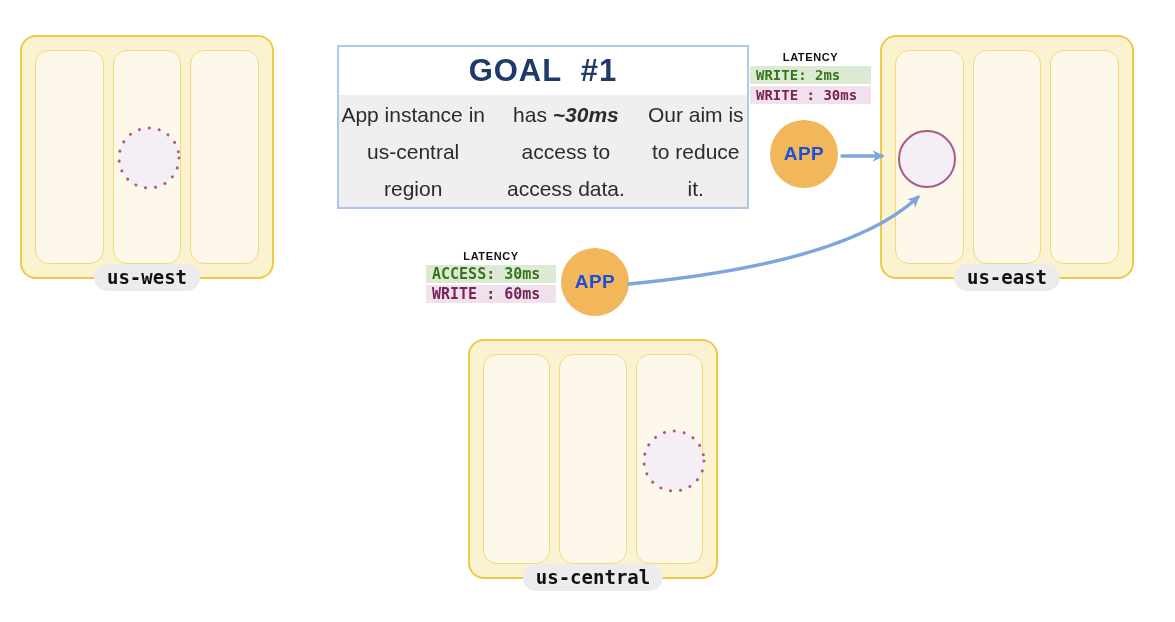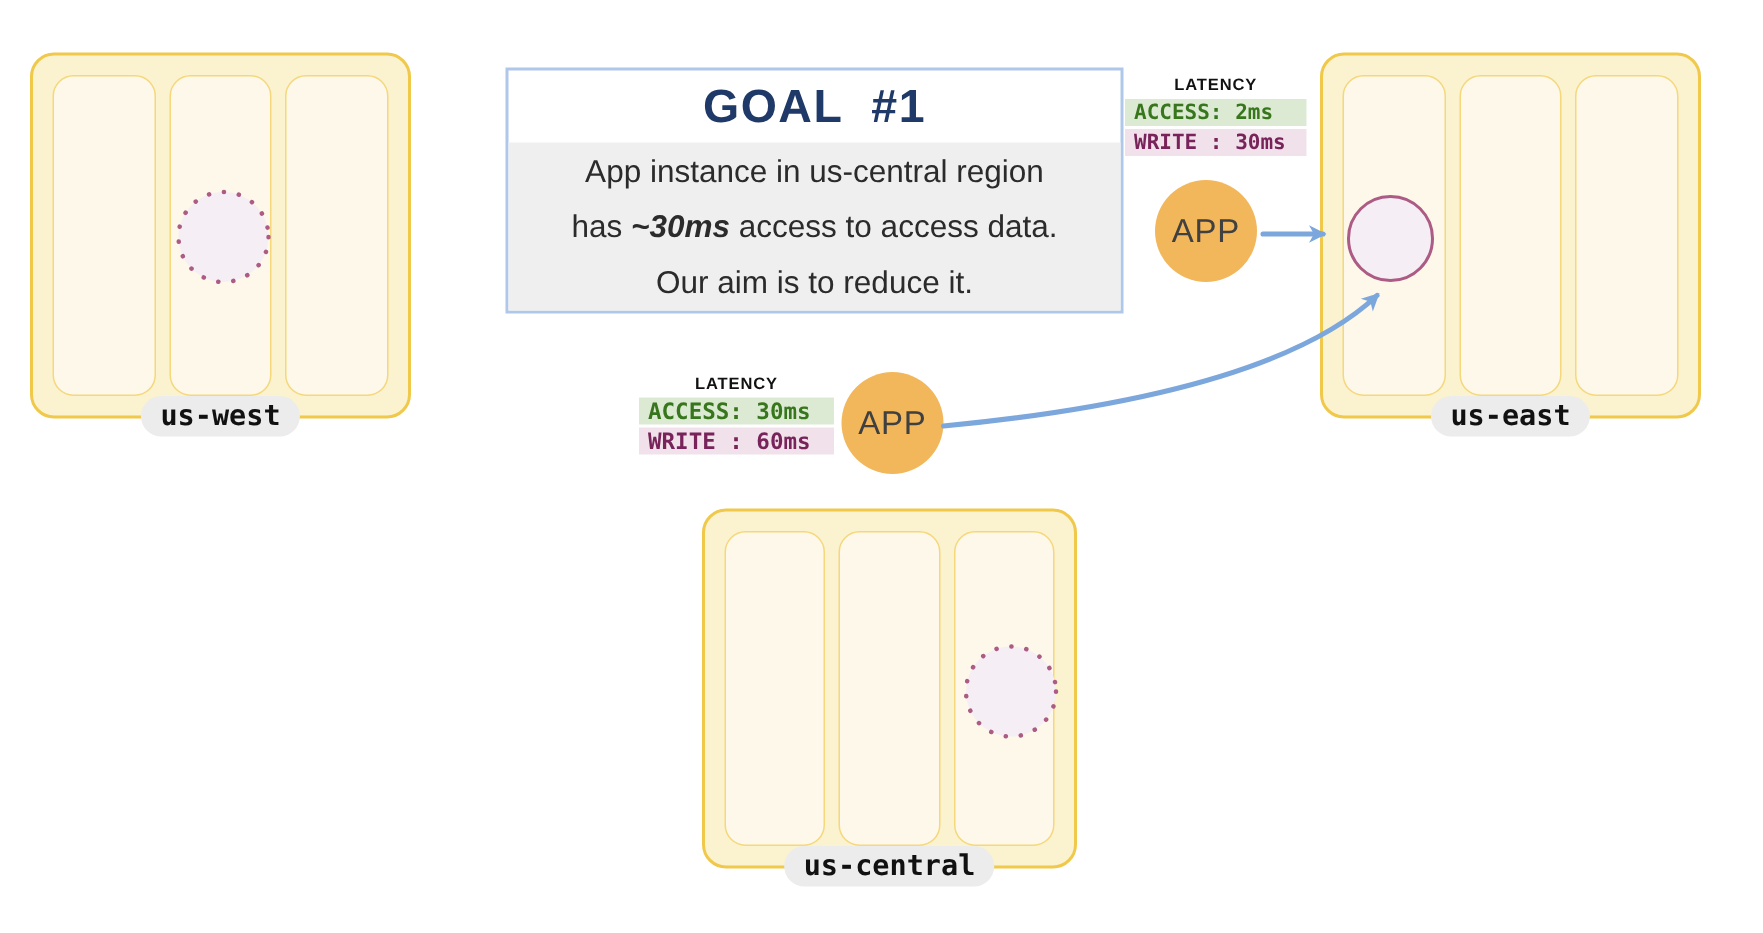--- a/index.html
+++ b/index.html
@@ -33,21 +33,21 @@
   #goal-box{
     position:absolute;left:337px;top:45px;width:412px;height:164px;
     border:2px solid #AFC8E9;box-sizing:border-box;background:#ffffff;
   }
   .goal-title{
     height:48px;display:flex;align-items:center;justify-content:center;
     font-size:31px;font-weight:bold;color:#1F3A68;letter-spacing:1px;white-space:pre;
   }
   .goal-body{
     position:absolute;left:0;right:0;top:48px;bottom:0;background:#EFEFEF;
-    display:flex;flex-direction:column;align-items:center;justify-content:center;
+    display:flex;flex-direction:row;align-items:center;justify-content:center;
     font-size:21px;line-height:37px;color:#2b2b2b;text-align:center;
   }
   .goal-line .em{font-weight:bold;font-style:italic;}
   
   .latency{position:absolute;z-index:4;}
   .lat-title{
     text-align:center;font-size:11px;font-weight:bold;letter-spacing:0.6px;
     color:#111;margin-bottom:3px;
   }
   .lat-row{
@@ -57,21 +57,21 @@
   .lat-row.access{background:#DCEAD3;color:#38761D;}
   .lat-row.write {background:#F0E1EA;color:#78245B;}
   #latency-east{left:750px;top:51px;width:121px;}
   #latency-east .lat-row{font-size:14px;}
   #latency-central{left:426px;top:250px;width:130px;}
   #latency-central .lat-row{font-size:15px;}
   
   .app{
     position:absolute;width:68px;height:68px;border-radius:50%;background:#F2B65B;
     display:flex;align-items:center;justify-content:center;
-    font-size:22px;font-weight:normal;letter-spacing:0.5px;color:#404040;z-index:3;
+    font-size:19px;font-weight:bold;letter-spacing:0.5px;color:#1d4ed8;z-index:3;
   }
   #app-east{left:770px;top:120px;}
   #app-central{left:561px;top:248px;}
   
   #arrow-overlay{position:absolute;left:0;top:0;z-index:10;pointer-events:none;}
 </style>
 </head>
 <body>
 
 <div id="canvas">
@@ -108,21 +108,21 @@
     <div class="goal-title">GOAL  #1</div>
     <div class="goal-body">
       <div class="goal-line"><span>App instance in us-central region</span></div>
       <div class="goal-line"><span>has </span><span class="em">~30ms</span><span> access to access data.</span></div>
       <div class="goal-line"><span>Our aim is to reduce it.</span></div>
     </div>
   </div>
 
   <div class="latency" id="latency-east">
     <div class="lat-title">LATENCY</div>
-    <div class="lat-row access">ACCESS: 2ms</div>
+    <div class="lat-row access">WRITE: 2ms</div>
     <div class="lat-row write">WRITE : 30ms</div>
   </div>
 
   <div class="latency" id="latency-central">
     <div class="lat-title">LATENCY</div>
     <div class="lat-row access">ACCESS: 30ms</div>
     <div class="lat-row write">WRITE : 60ms</div>
   </div>
 
   <div class="app" id="app-east">APP</div>

